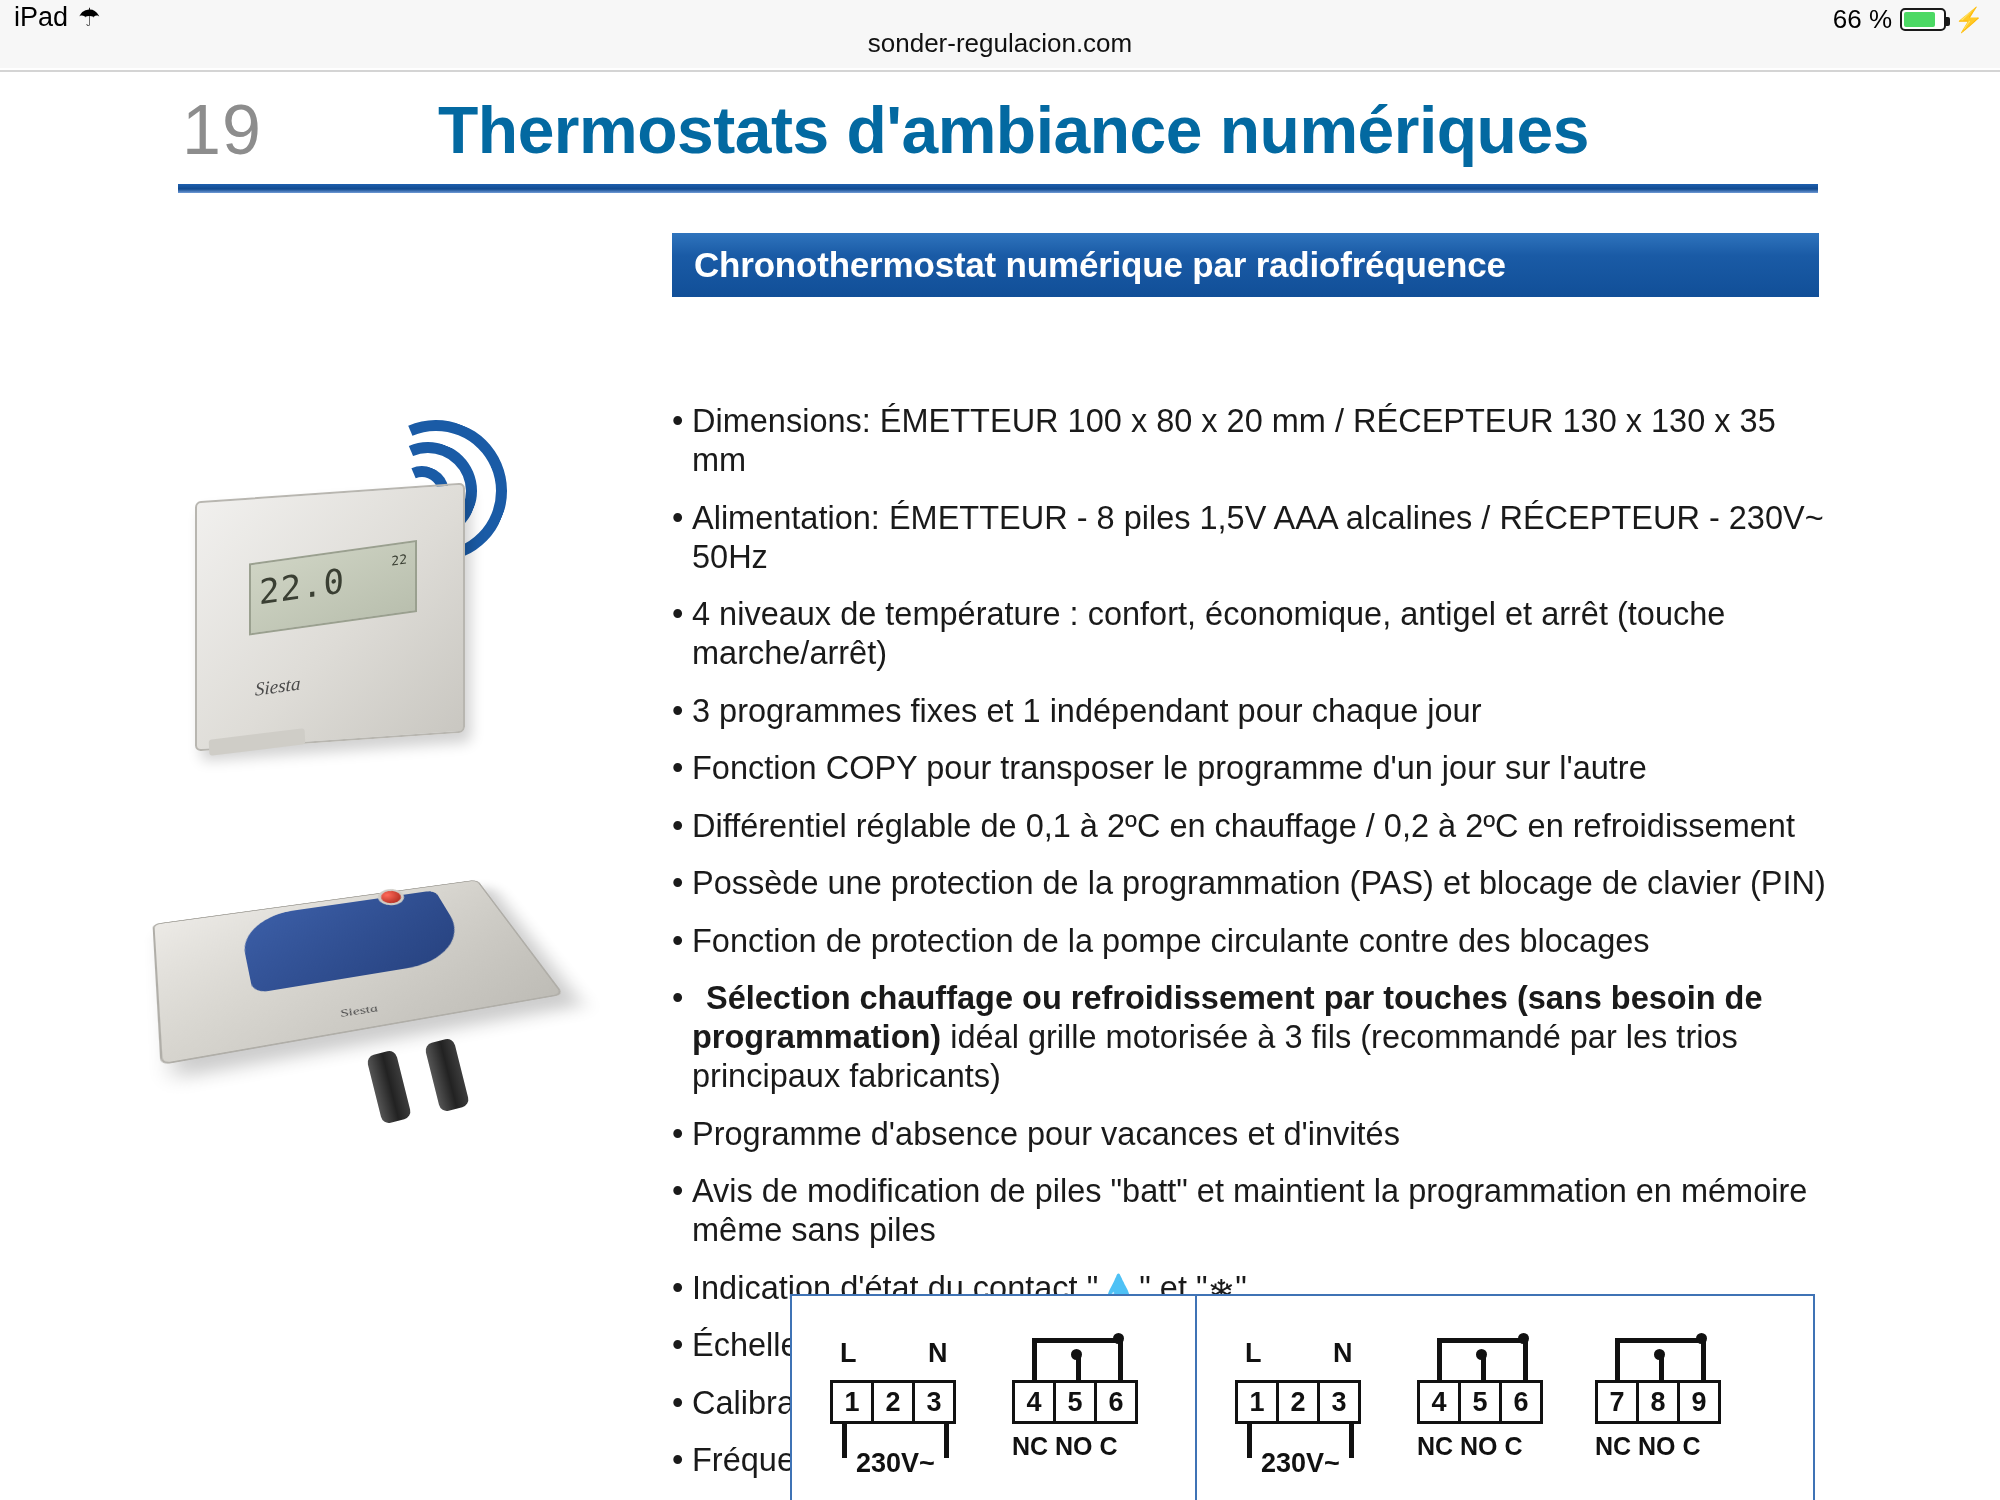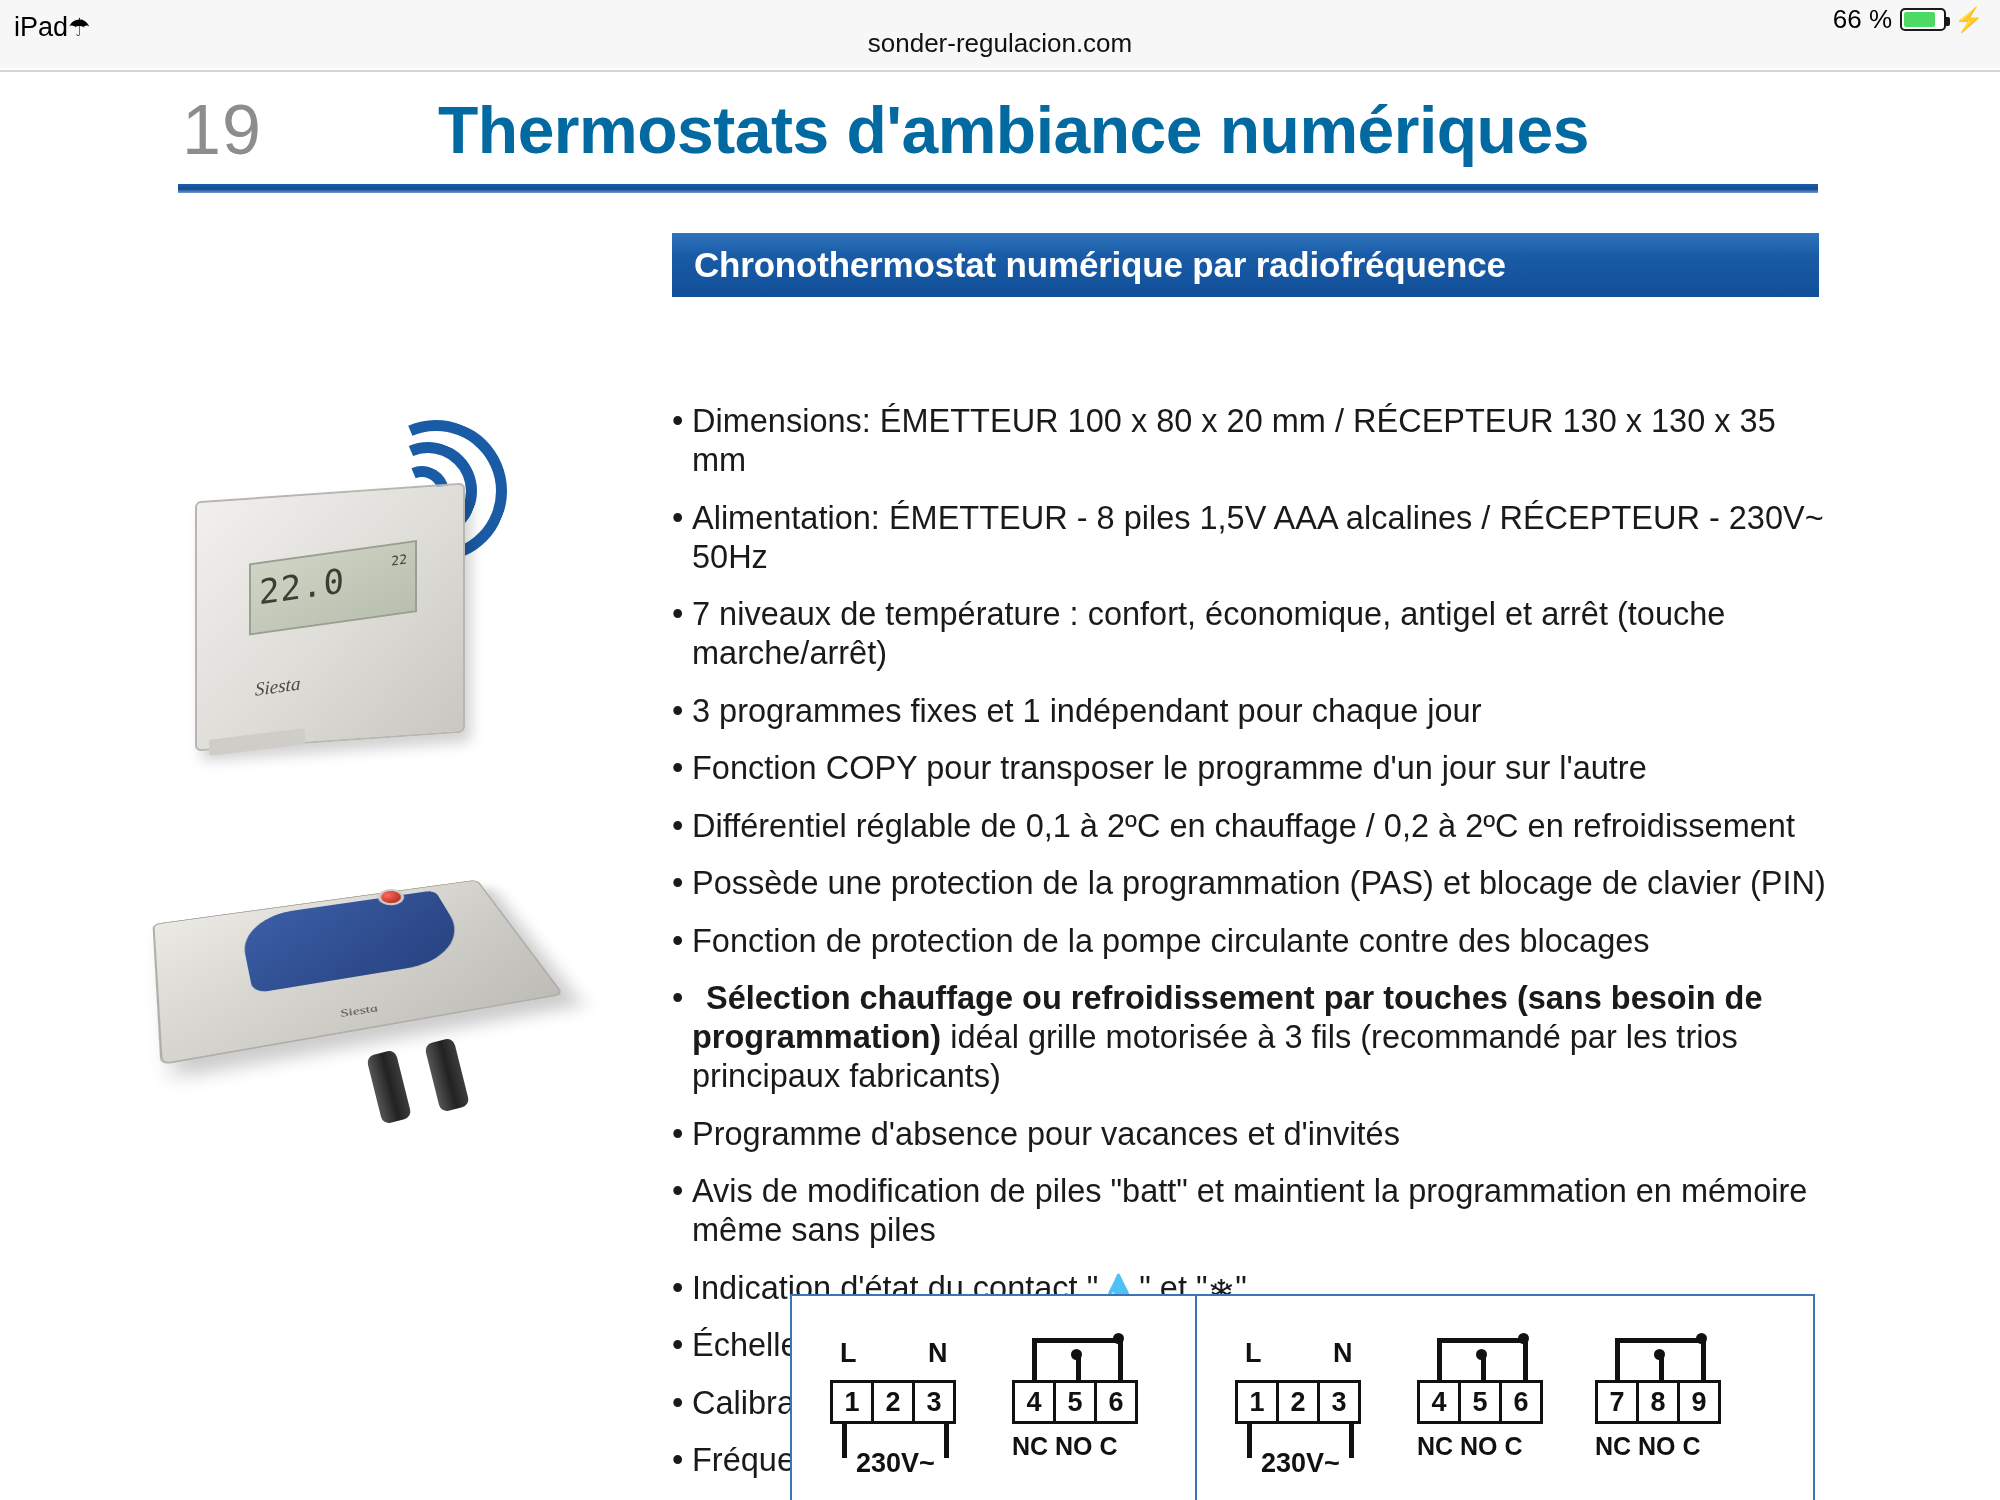--- a/index.html
+++ b/index.html
@@ -11,22 +11,22 @@
   }
 
   
   #status-bar {
     position: absolute; top: 0; left: 0;
     width: 2000px; height: 68px;
     background: #f7f7f7;
     display: flex; align-items: center;
   }
   #status-left {
-    position: absolute; left: 14px; top: 12px;
-    display: flex; align-items: center; 
+    position: absolute; left: 14px; top: 2px;
+    display: flex; align-items: center; gap: 10px;
     font-size: 27px; color: #000;
   }
   #status-center {
     position: absolute; left: 0; right: 0; top: 3px;
     text-align: center; font-size: 27px; font-weight: 600; color: #000;
   }
   #status-right {
     position: absolute; right: 16px; top: 4px;
     display: flex; align-items: center; gap: 8px;
     font-size: 26px; color: #000;
@@ -304,21 +304,21 @@
       <span class="spec-text">Dimensions: ÉMETTEUR 100 x 80 x 20 mm / RÉCEPTEUR 130 x 130 x 35 mm</span>
     </div>
 
     <div class="spec-item">
       <span class="spec-bullet">•</span>
       <span class="spec-text">Alimentation: ÉMETTEUR - 8 piles 1,5V AAA alcalines / RÉCEPTEUR - 230V~ 50Hz</span>
     </div>
 
     <div class="spec-item">
       <span class="spec-bullet">•</span>
-      <span class="spec-text">7 niveaux de température : confort, économique, antigel et arrêt (touche marche/arrêt)</span>
+      <span class="spec-text">4 niveaux de température : confort, économique, antigel et arrêt (touche marche/arrêt)</span>
     </div>
 
     <div class="spec-item">
       <span class="spec-bullet">•</span>
       <span class="spec-text">3 programmes fixes et 1 indépendant pour chaque jour</span>
     </div>
 
     <div class="spec-item">
       <span class="spec-bullet">•</span>
       <span class="spec-text">Fonction COPY pour transposer le programme d'un jour sur l'autre</span>

